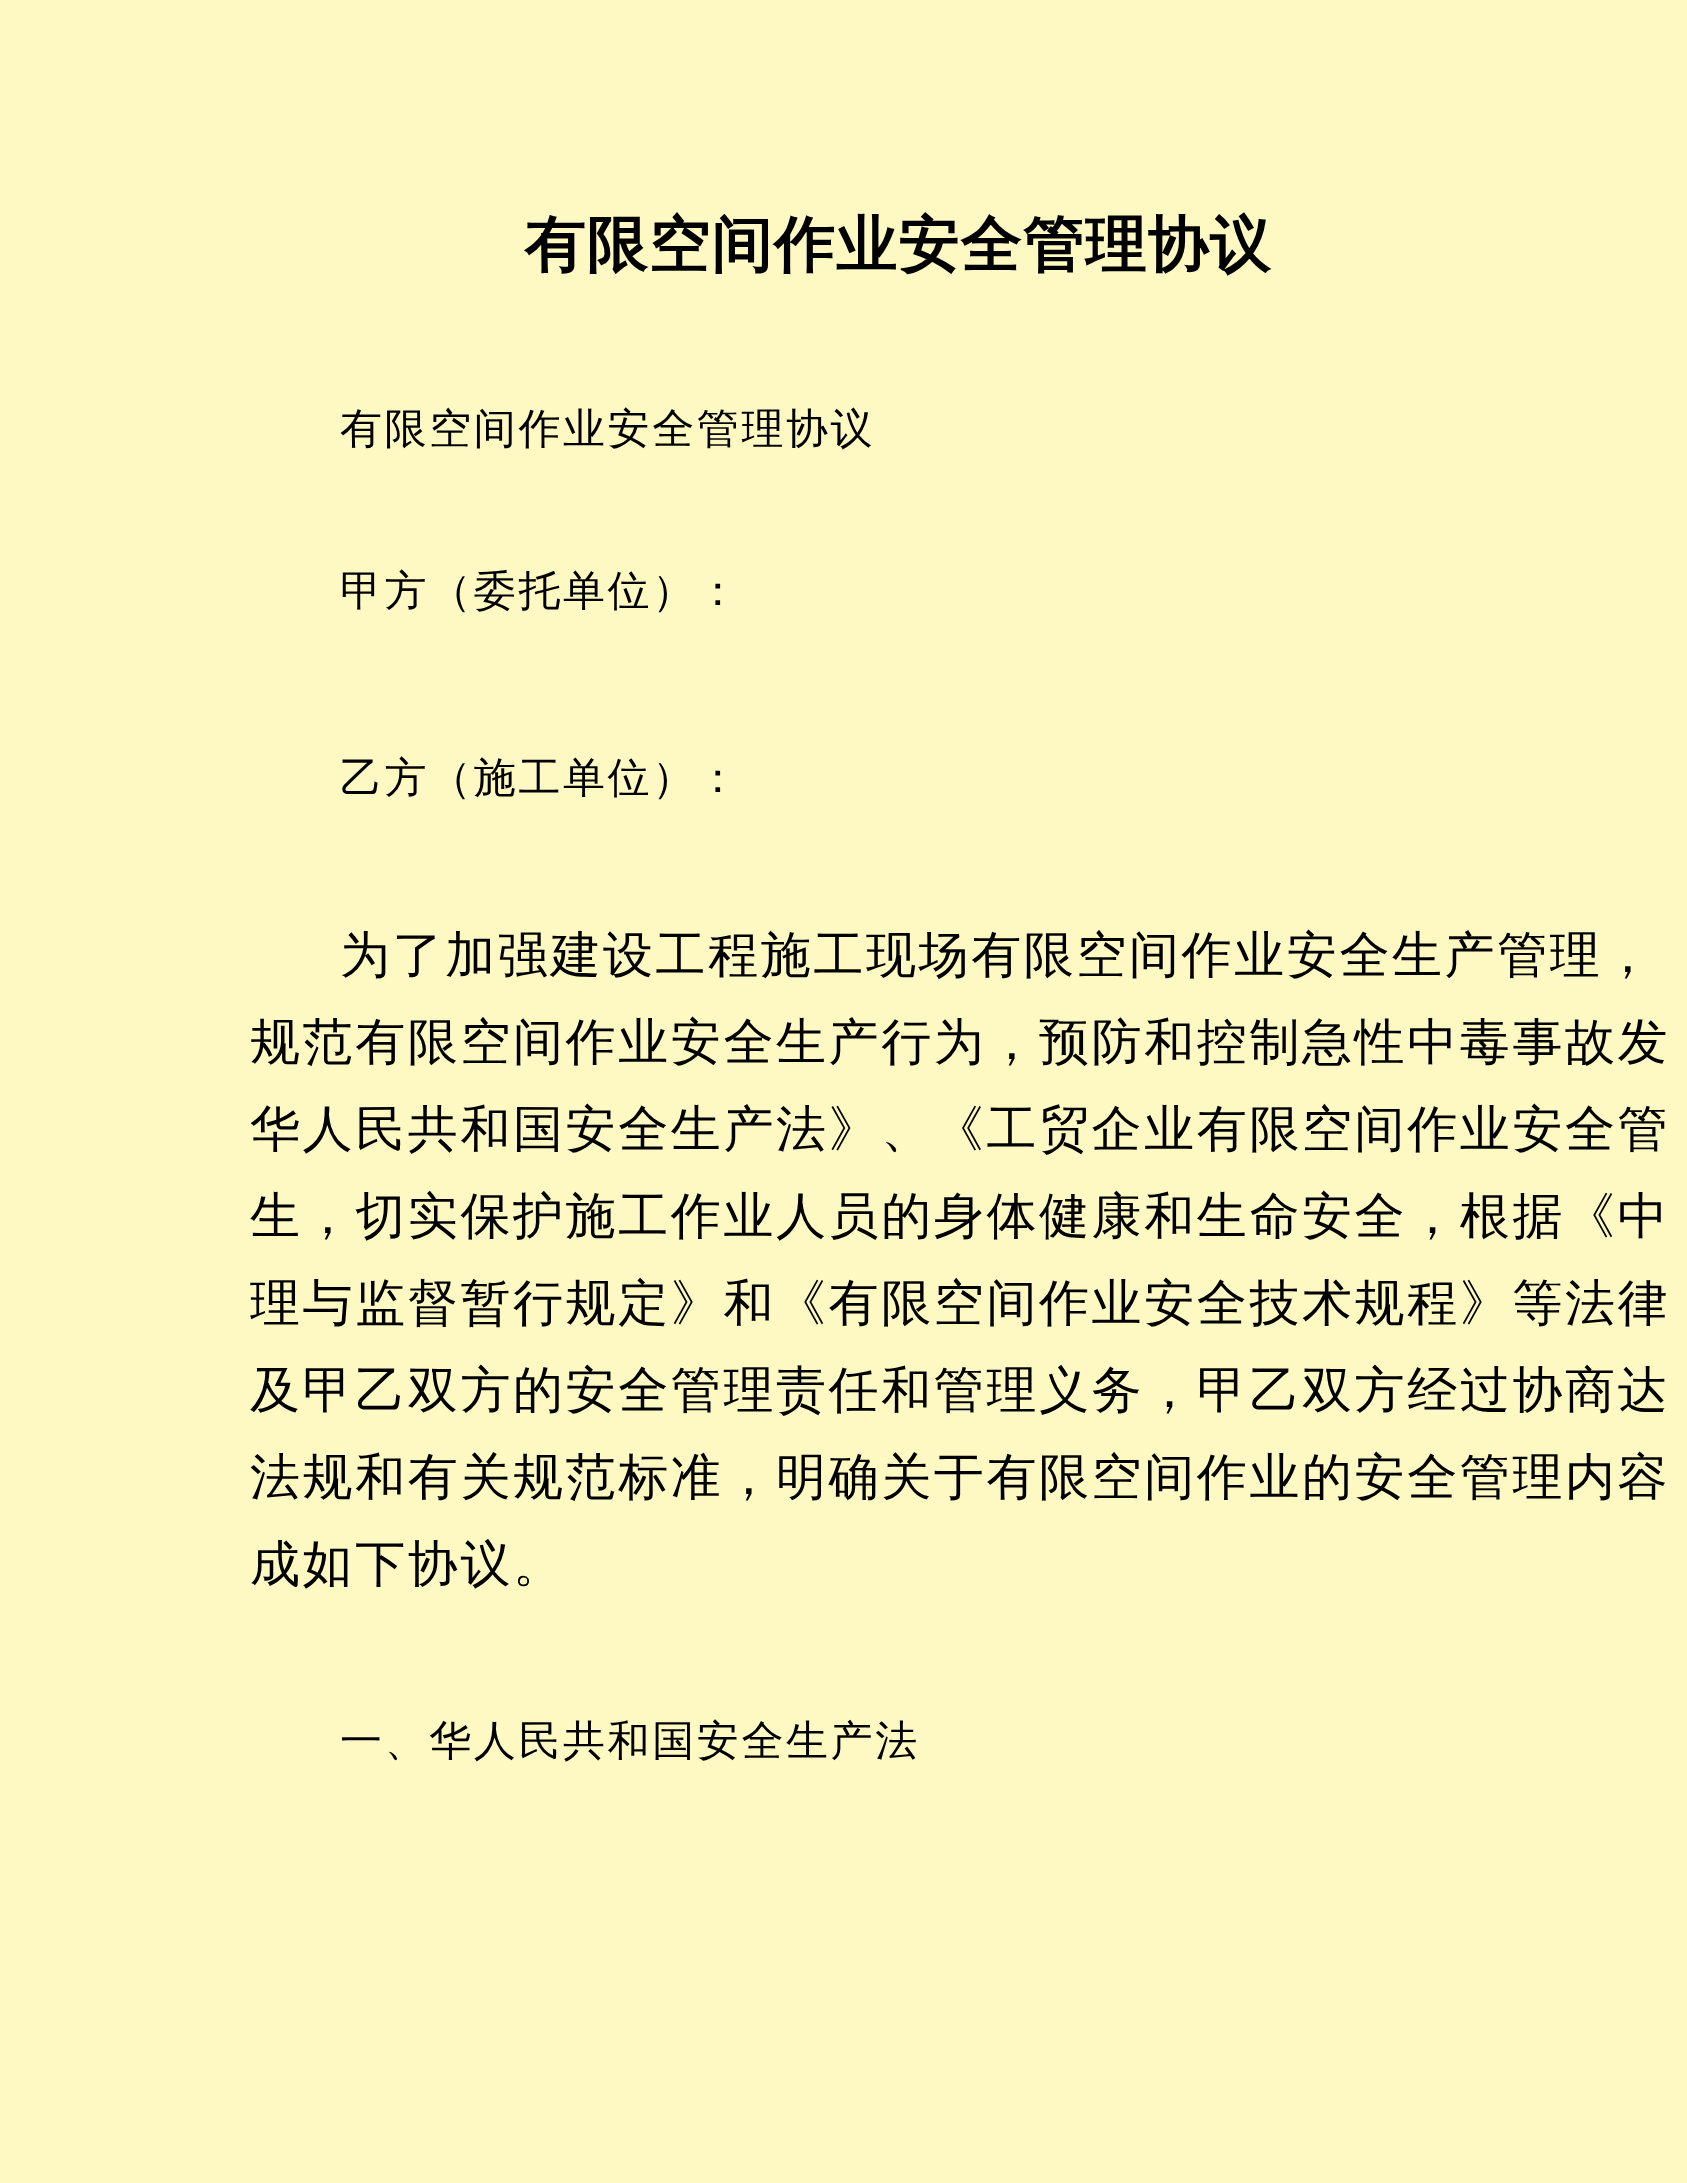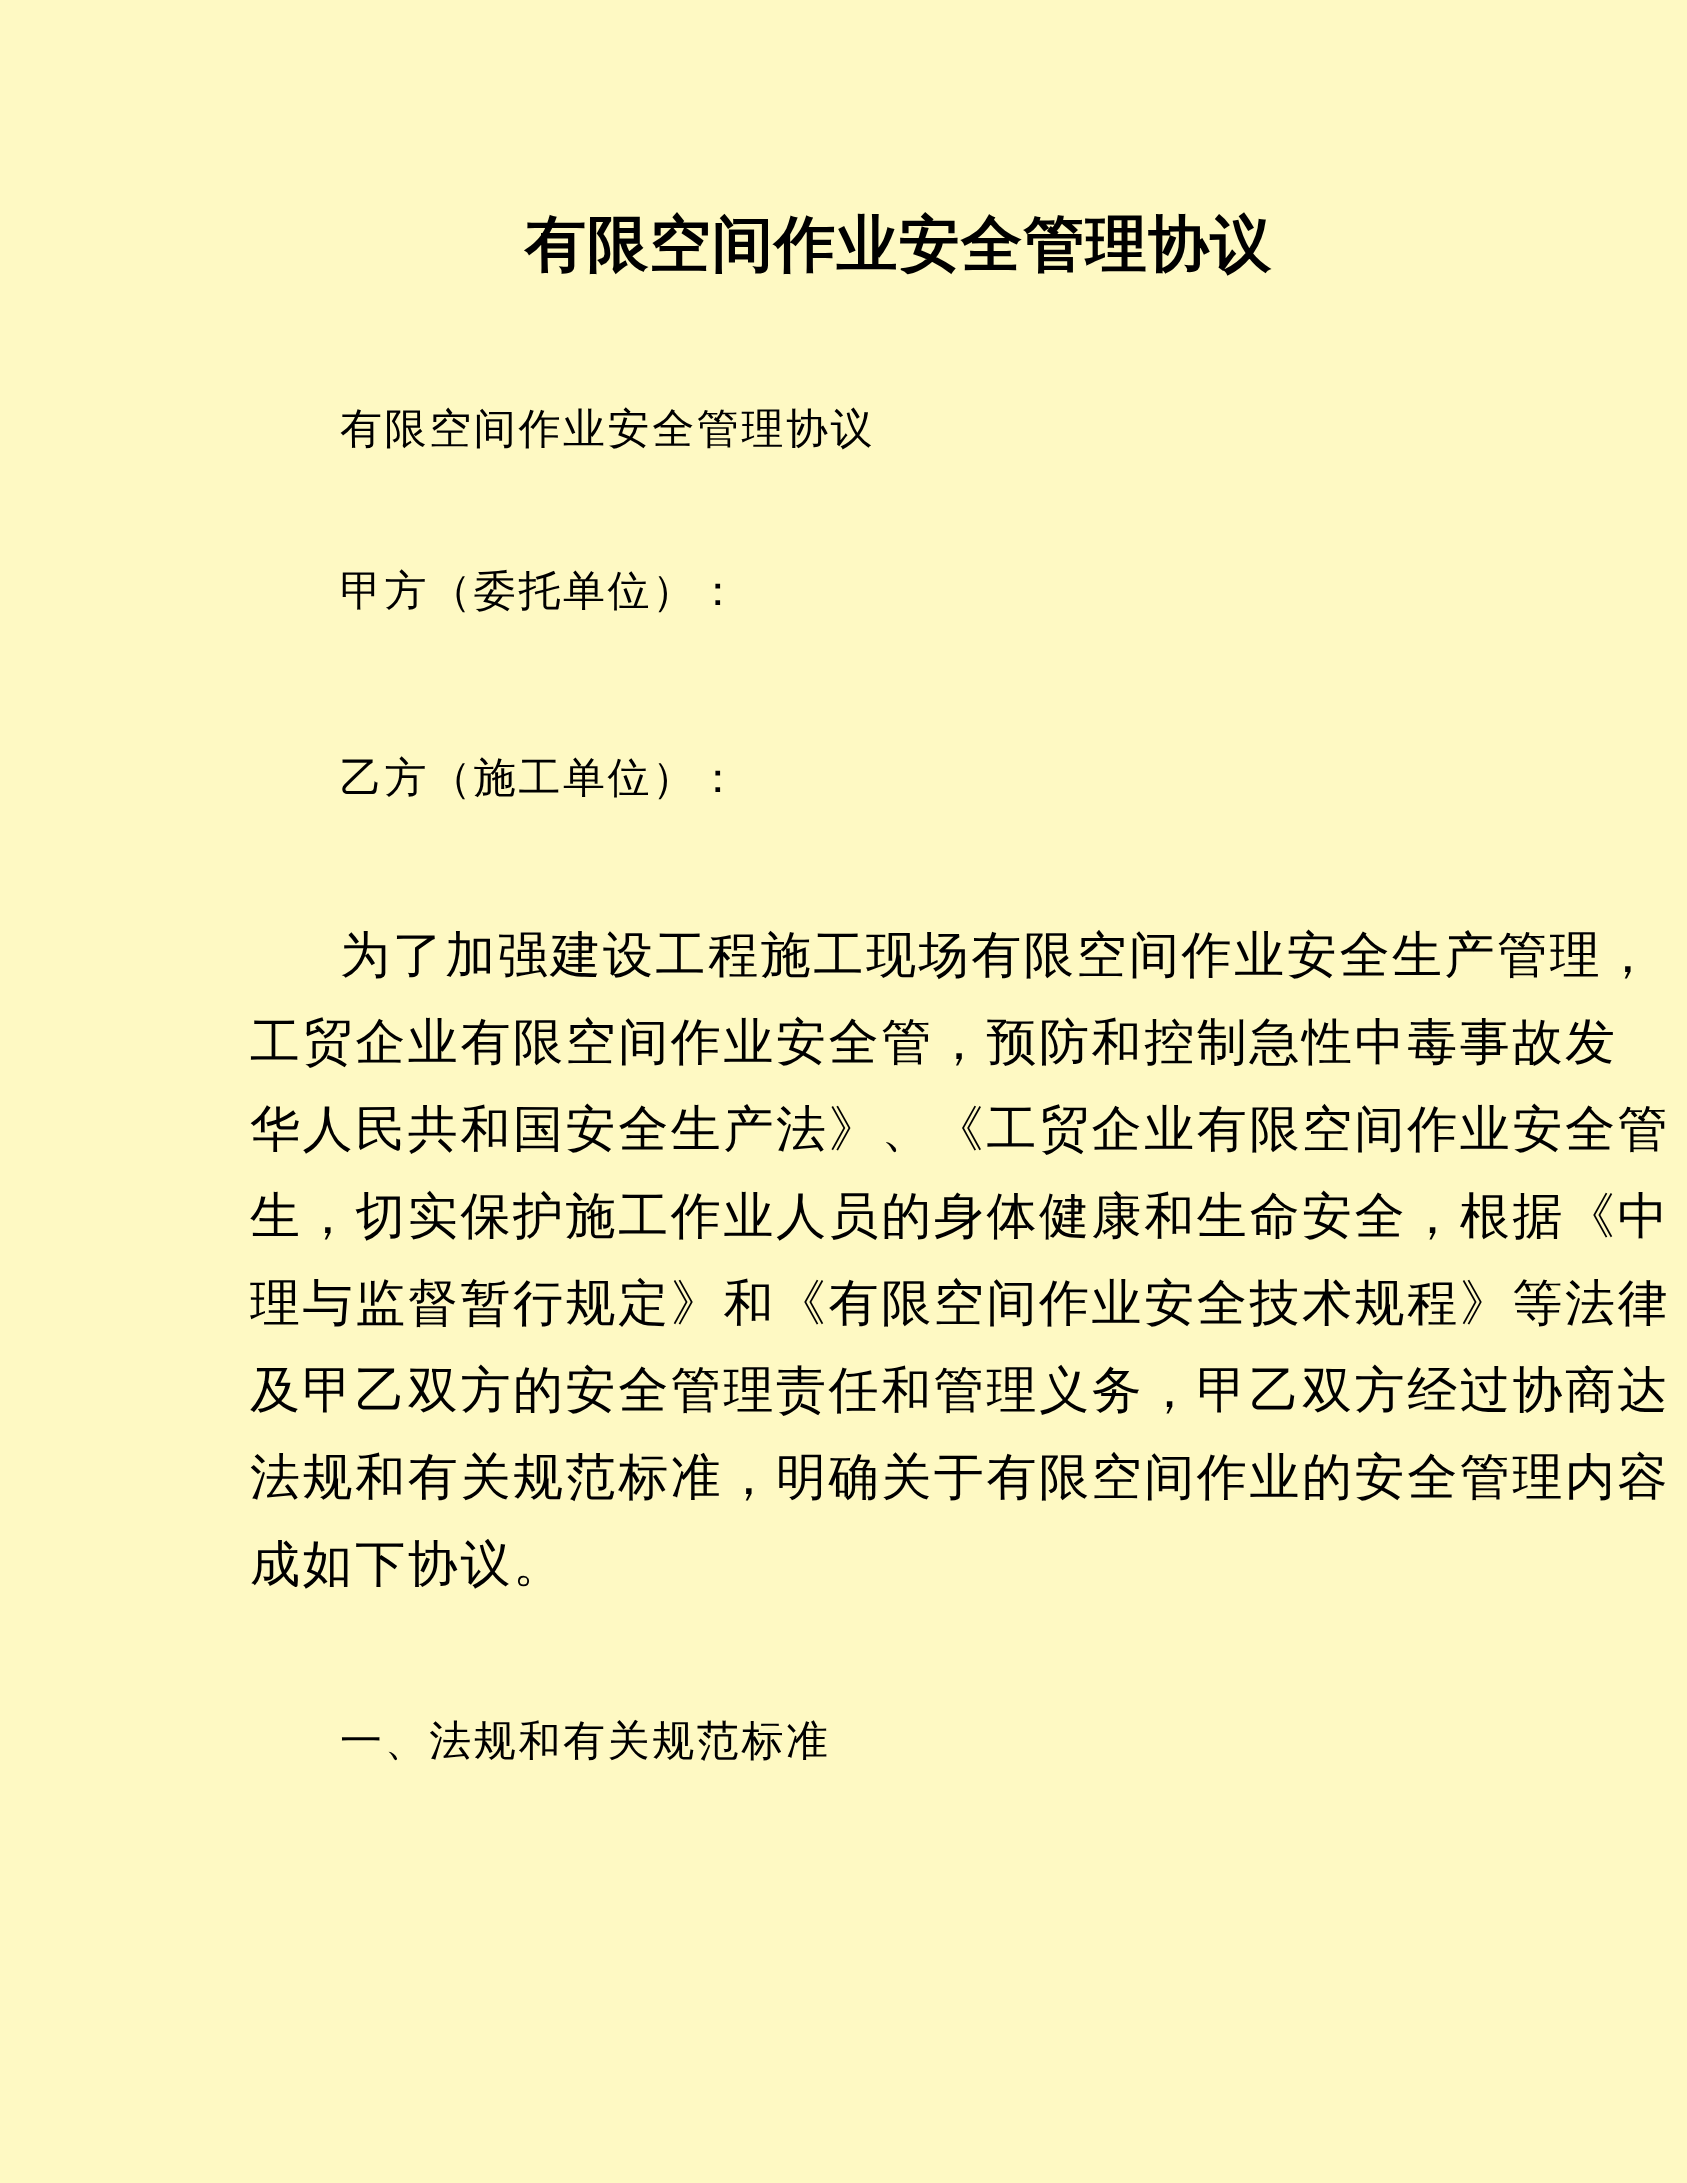--- a/index.html
+++ b/index.html
@@ -62,25 +62,25 @@
   <h1 class="doc-title">有限空间作业安全管理协议</h1>
 
   <div class="line subtitle-line">有限空间作业安全管理协议</div>
 
   <div class="line party-a-line">甲方（委托单位）：</div>
 
   <div class="line party-b-line">乙方（施工单位）：</div>
 
   <div class="paragraph">
     <div class="pline indent">为了加强建设工程施工现场有限空间作业安全生产管理，</div>
-    <div class="pline">工贸企业有限空间作业安全管，预防和控制急性中毒事故发</div>
+    <div class="pline">规范有限空间作业安全生产行为，预防和控制急性中毒事故发</div>
     <div class="pline">华人民共和国安全生产法》、《工贸企业有限空间作业安全管</div>
     <div class="pline">生，切实保护施工作业人员的身体健康和生命安全，根据《中</div>
     <div class="pline">理与监督暂行规定》和《有限空间作业安全技术规程》等法律</div>
     <div class="pline">及甲乙双方的安全管理责任和管理义务，甲乙双方经过协商达</div>
     <div class="pline">法规和有关规范标准，明确关于有限空间作业的安全管理内容</div>
     <div class="pline">成如下协议。</div>
   </div>
 
-  <div class="line section-heading">一、法规和有关规范标准</div>
+  <div class="line section-heading">一、华人民共和国安全生产法</div>
 
 </div>
 
 
 </body></html>

